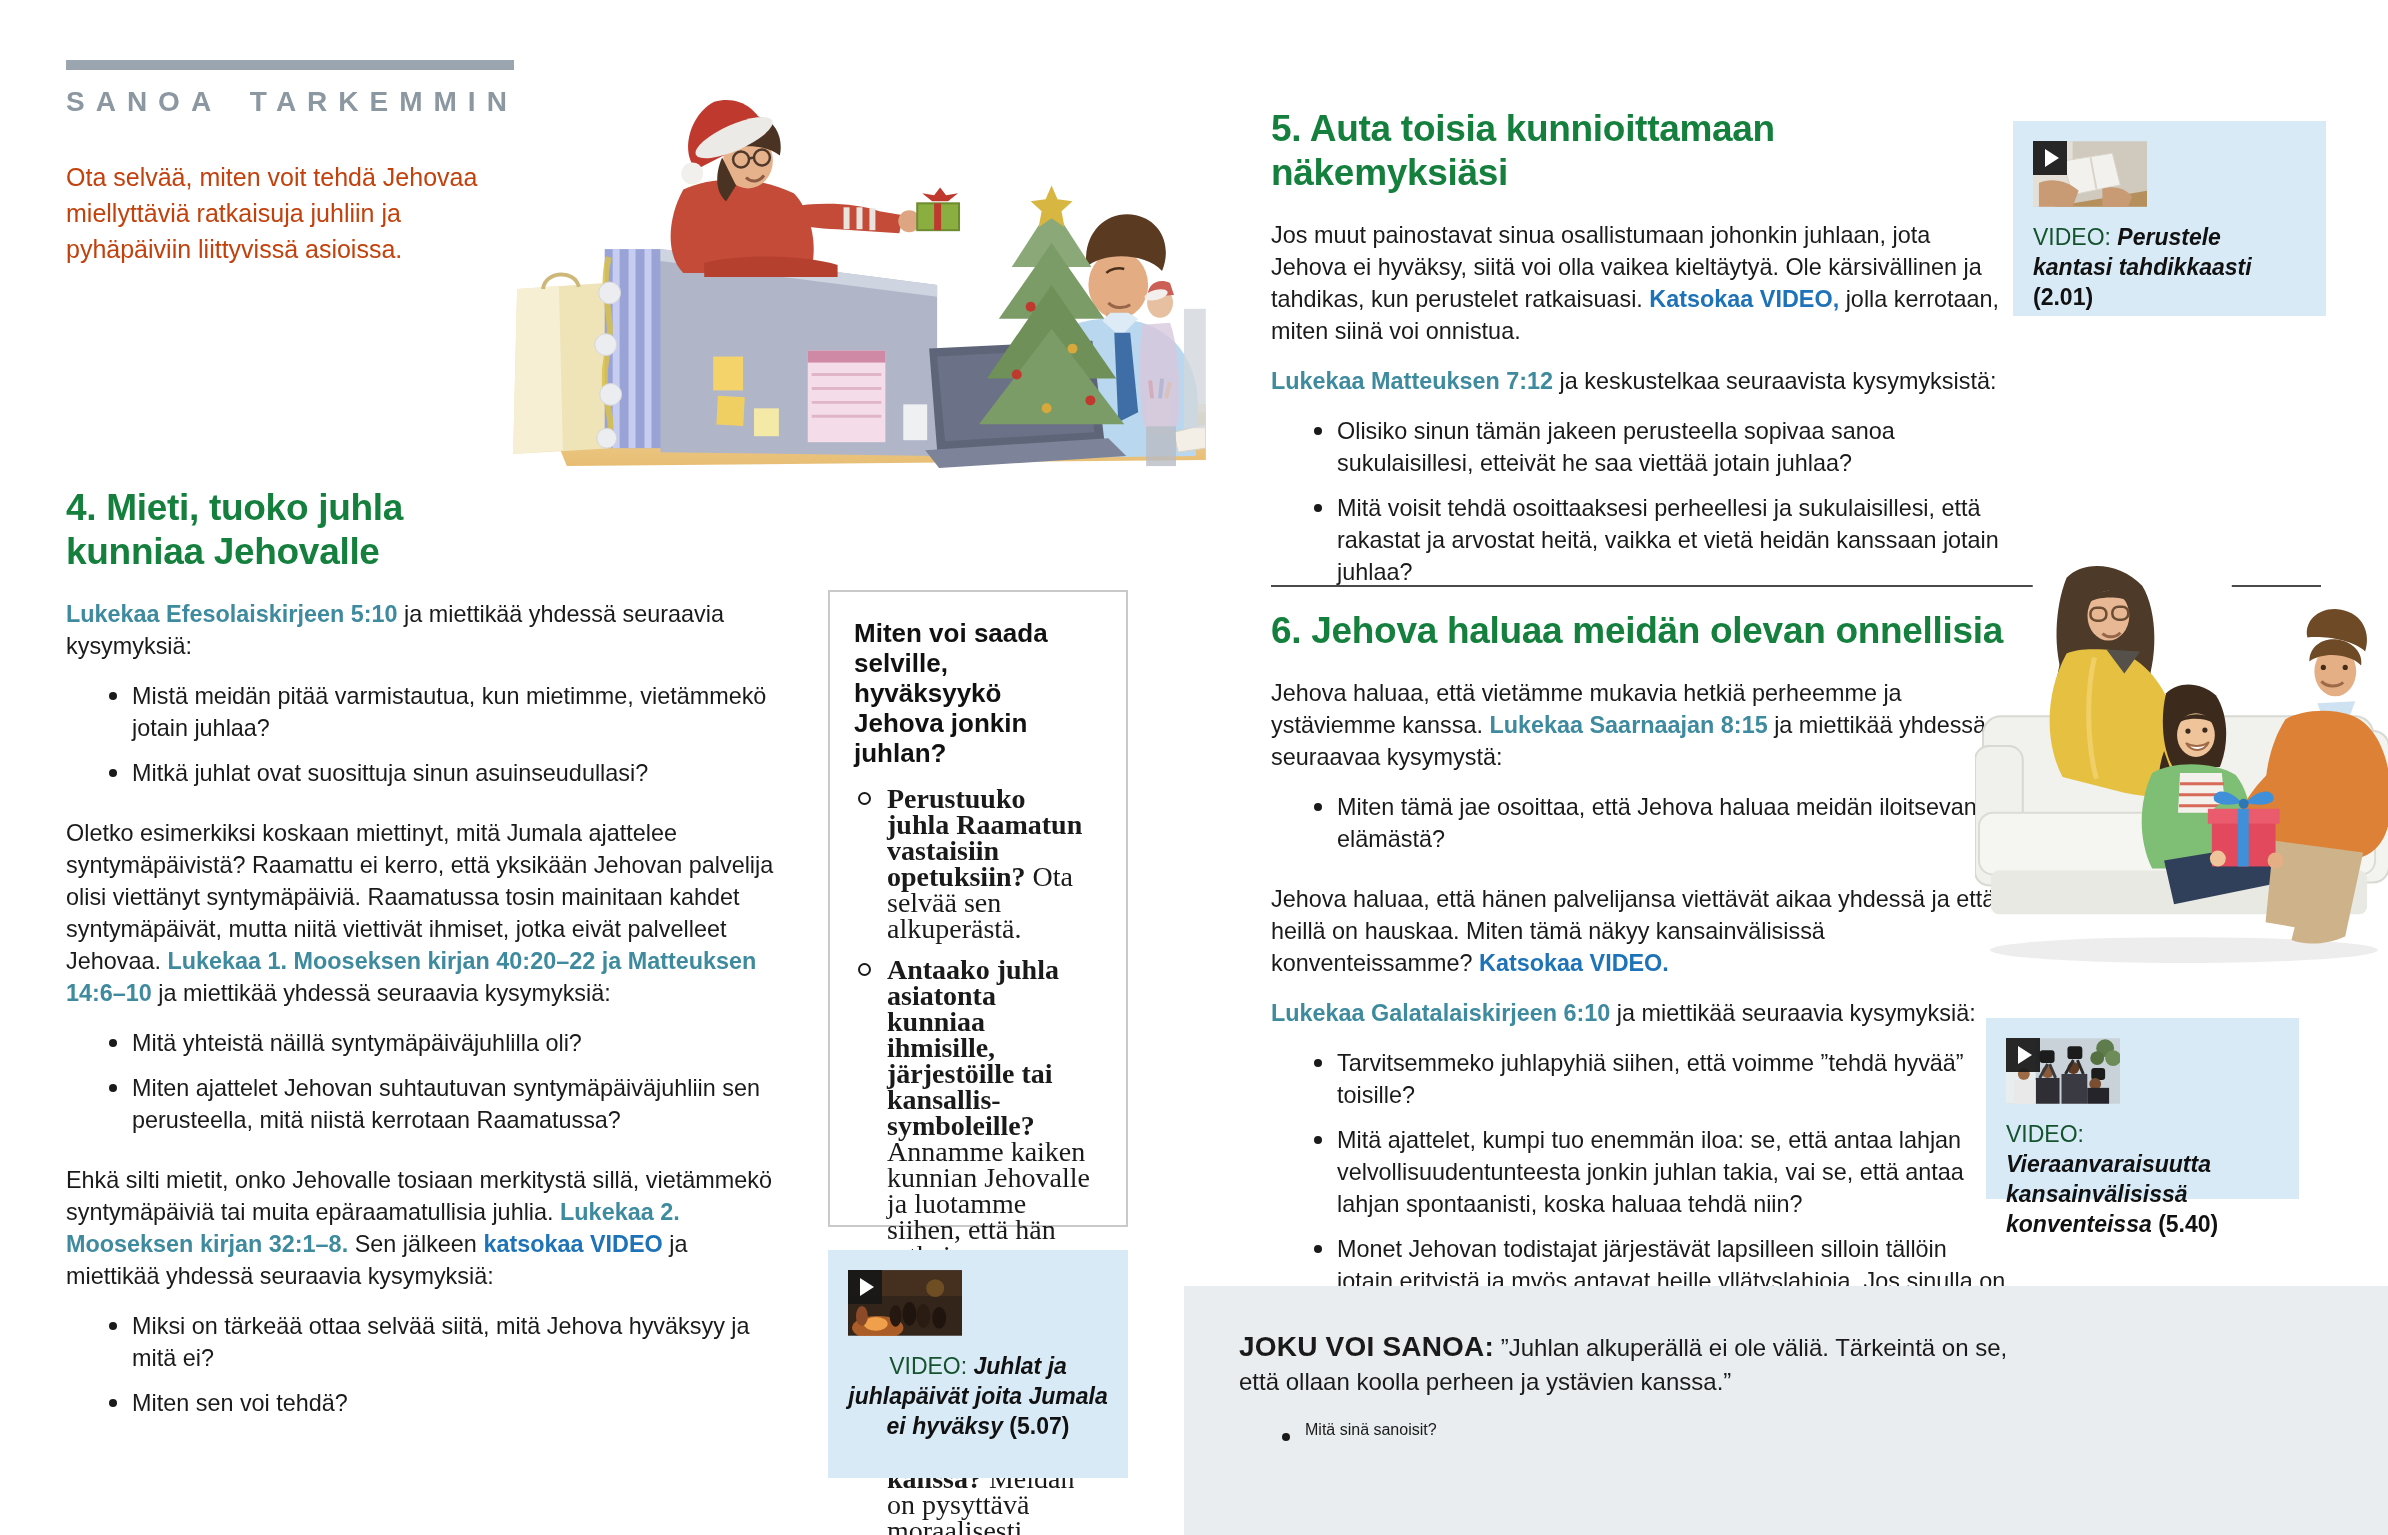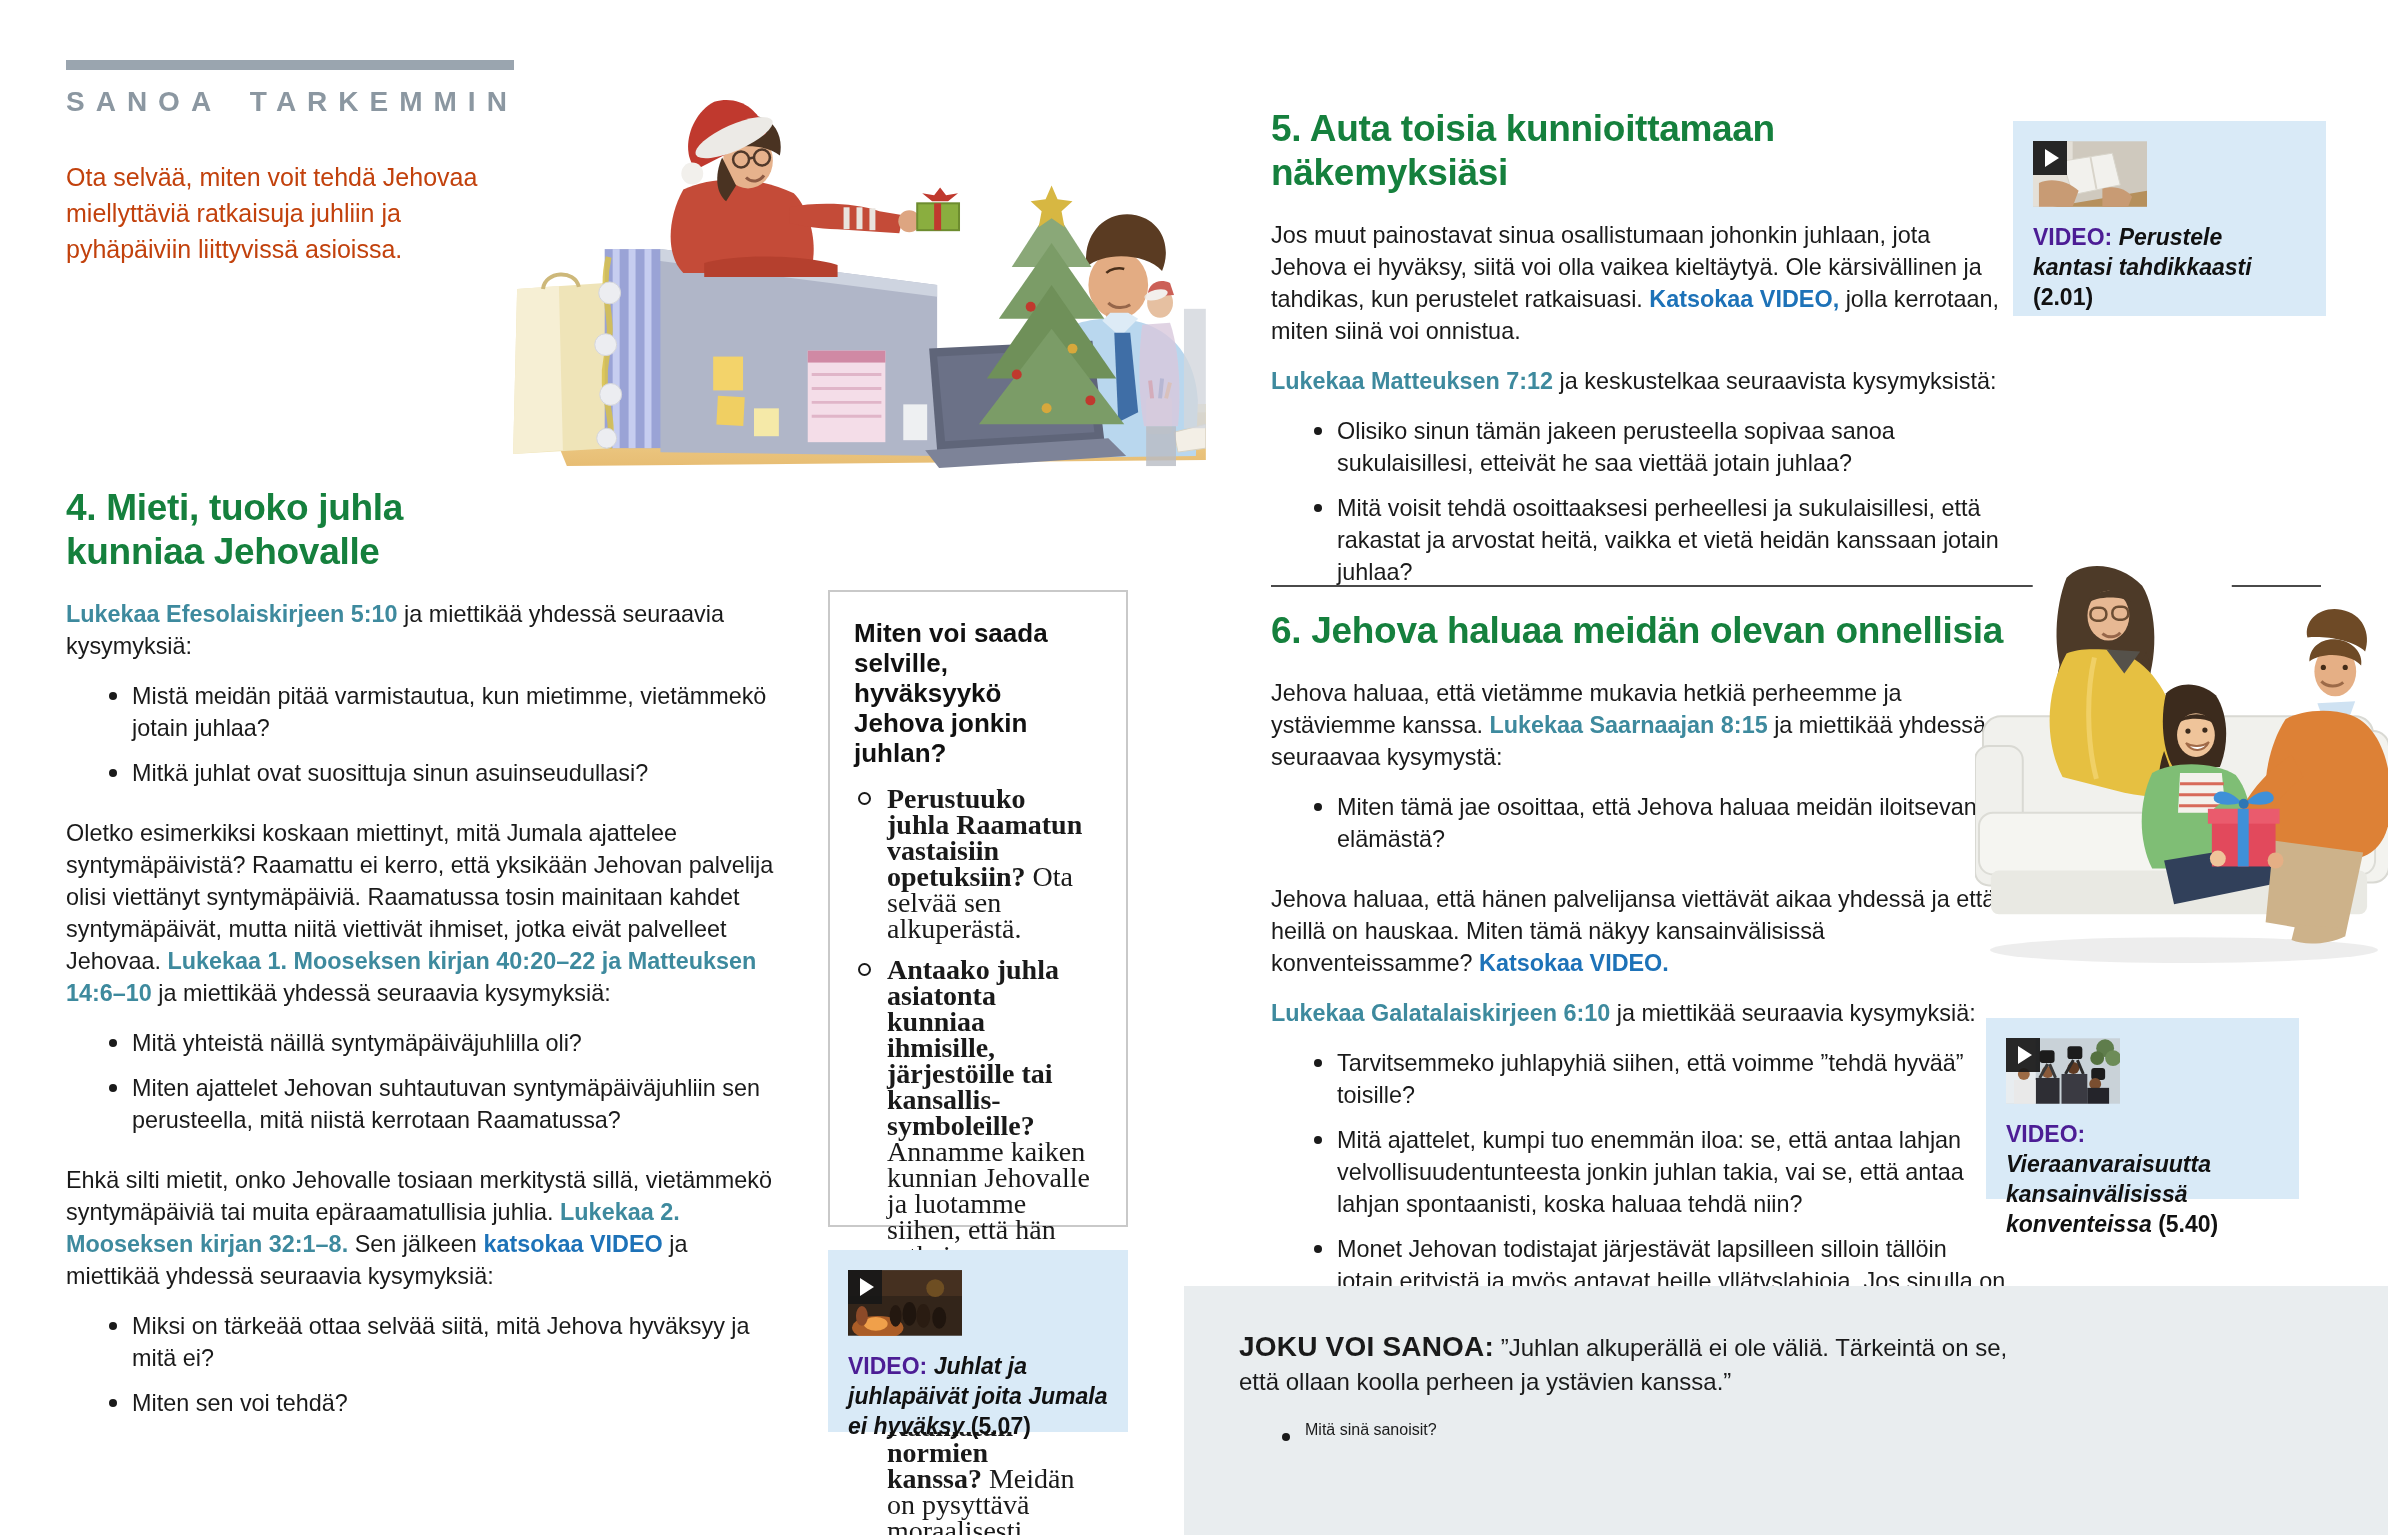--- a/index.html
+++ b/index.html
@@ -49,35 +49,35 @@
   ul.rings { list-style:none; margin:0 0 0 2px; padding:0; font-size:28px; line-height:26px;font-family:Liberation Serif, serif; }
   ul.rings li { position:relative; padding-left:31px; margin-bottom:15px; hyphens:manual; }
   ul.rings li::before {
     content:''; position:absolute; left:2px; top:6px; width:9px; height:9px;
     border-radius:50%; background:#fff; border:2.5px solid #1a1a1a;
   }
   ul.rings b { font-weight:700; }
 
   
   .vpanel { background:#d9eaf7; box-sizing:border-box; padding:20px; }
-  .vpanel-mid  { left:828px;  top:1250px; width:300px; height:182px; }
+  .vpanel-mid  { left:828px;  top:1250px; width:300px; height:228px;text-align:center; }
   .vpanel-r1   { left:2013px; top:121px;  width:313px; height:195px; }
   .vpanel-r2   { left:1986px; top:990px;  width:313px; height:181px;margin-top:28px; }
   .thumb { position:relative; width:114px; height:66px; margin-bottom:15px; cursor:pointer; }
   .thumb svg { display:block; width:114px; height:66px; }
   .playbtn {
     position:absolute; left:0; top:0; width:34px; height:34px; background:rgba(24,24,24,.93);
     display:flex; align-items:center; justify-content:center;
   }
   .playbtn::after {
     content:''; display:block; margin-left:3px;
     border-left:14px solid #fff; border-top:9px solid transparent; border-bottom:9px solid transparent;
   }
   .vcap { font-size:23px; line-height:30px; color:#111; }
-  .vid-label { color:#4c1d95; font-weight:700; }
+  .vid-label { color:#14532d; font-weight:400; }
   .vid-title { font-style:italic; font-weight:700; }
   .vid-dur   { font-weight:700; }
 
   
   .right-col5 { left:1271px; top:107px; width:736px; }
   .right-col6 { left:1271px; top:609px; width:736px; }
   .hr-seg { height:2px; background:#4a4a4a; top:585px; }
   .hr-a { left:1271px; width:799px; }
   .hr-b { left:2169px; width:152px; }
 

